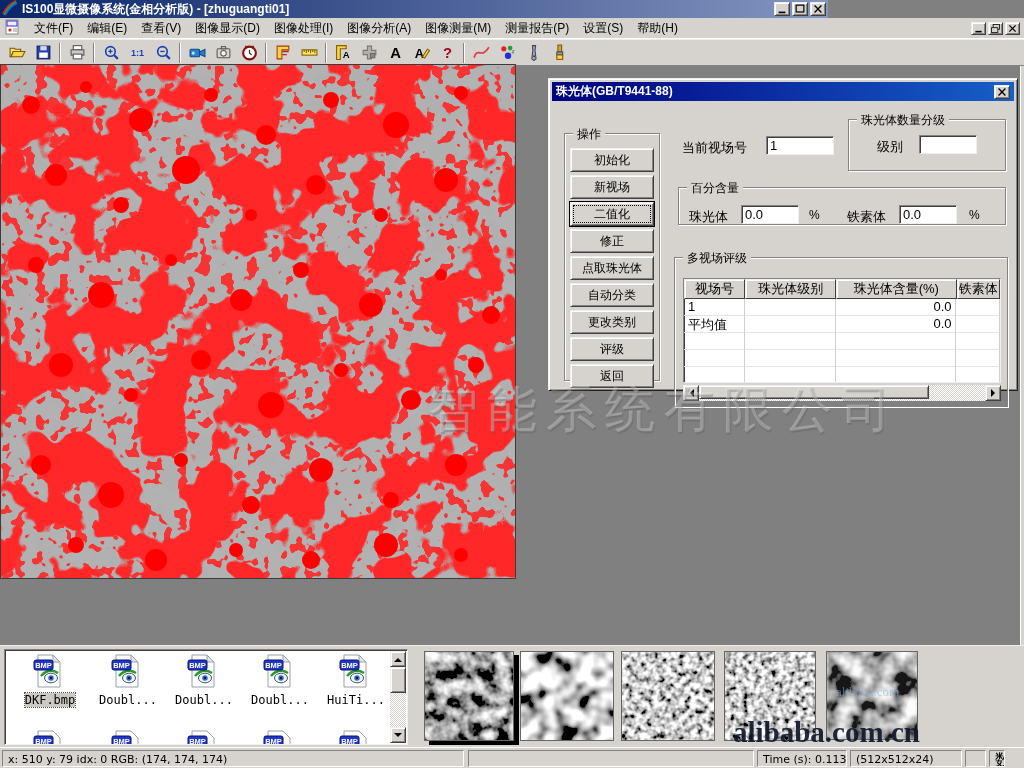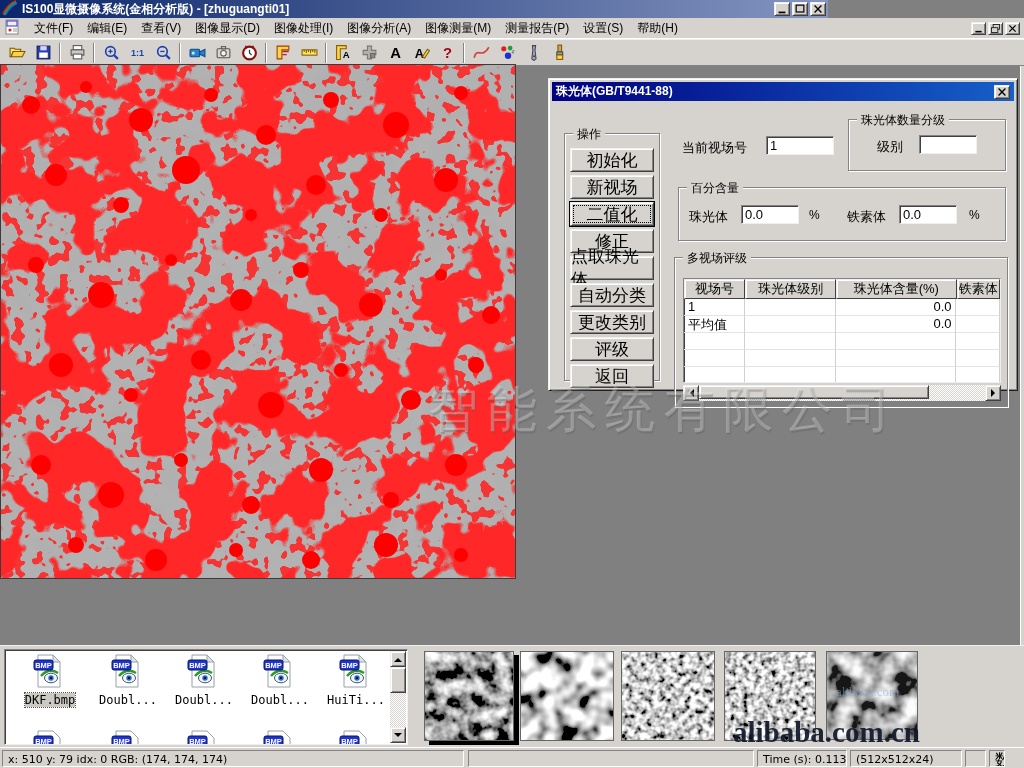--- a/index.html
+++ b/index.html
@@ -47,21 +47,21 @@
 
   
   #dialog { position:absolute; left:548px; top:78px; width:470px; height:313px; background:#d6d3ce; z-index:20;
     border:1px solid; border-color:#efefef #202020 #202020 #efefef;
     box-shadow: inset 1px 1px 0 #fff, inset -1px -1px 0 #848284; padding:3px; }
   #dialog-title { height:19px; background:linear-gradient(90deg,#000080,#1660c8); display:flex; align-items:center;
     color:#fff; font-weight:bold; font-size:12px; padding:0 4px; }
   #dialog-title .wbtn { margin-left:auto; }
 
   .dbtn { width:84px; height:24px; display:flex; align-items:center; justify-content:center;
-    font-size:17px; color:#000; }
+    font-size:12px; color:#000; }
   .dbtn.default { box-shadow: inset 1px 1px 0 #fff, inset -1px -1px 0 #848284, 0 0 0 1px #000;
     outline:1px dotted #000; outline-offset:-4px; }
 
   .dinput { background:#fff; border:1px solid; border-color:#848284 #efefef #efefef #848284;
     box-shadow: inset 1px 1px 0 #404040; font-family:"Liberation Sans",sans-serif; font-size:13px; padding:1px 3px; }
 
   
   #mtable { position:absolute; left:8px; top:20px; width:318px; height:105px; background:#fff;
     border:1px solid; border-color:#848284 #efefef #efefef #848284; box-shadow:inset 1px 1px 0 #404040;
     overflow:hidden; font-size:13px; }
@@ -407,21 +407,21 @@
 
     <span style="position:absolute; left:130px; top:38px; font-size:13px;">当前视场号</span>
     <input class="dinput" style="position: absolute; left: 214px; top: 35px; width: 68px; height: 19px;" value="1">
 
     <div class="groupbox" style="left:296px; top:18px; width:158px; height:52px;">
       <span class="glabel">珠光体数量分级</span>
       <span style="position:absolute; left:28px; top:18px; font-size:13px;">级别</span>
       <input class="dinput" style="position: absolute; left: 70px; top: 15px; width: 58px; height: 19px;" value="">
     </div>
 
-    <div class="groupbox" style="left:126px; top:86px; width:328px; height:54px;">
+    <div class="groupbox" style="left:126px; top:86px; width:328px; height:38px;">
       <span class="glabel">百分含量</span>
       <span style="position:absolute; left:10px; top:20px; font-size:13px;">珠光体</span>
       <input class="dinput" style="position: absolute; left: 62px; top: 17px; width: 58px; height: 19px;" value="0.0">
       <span style="position:absolute; left:130px; top:20px; font-size:12px;">%</span>
       <span style="position:absolute; left:168px; top:20px; font-size:13px;">铁素体</span>
       <input class="dinput" style="position: absolute; left: 220px; top: 17px; width: 58px; height: 19px;" value="0.0">
       <span style="position:absolute; left:290px; top:20px; font-size:12px;">%</span>
     </div>
 
     <div class="groupbox" style="left:122px; top:156px; width:334px; height:150px;">

